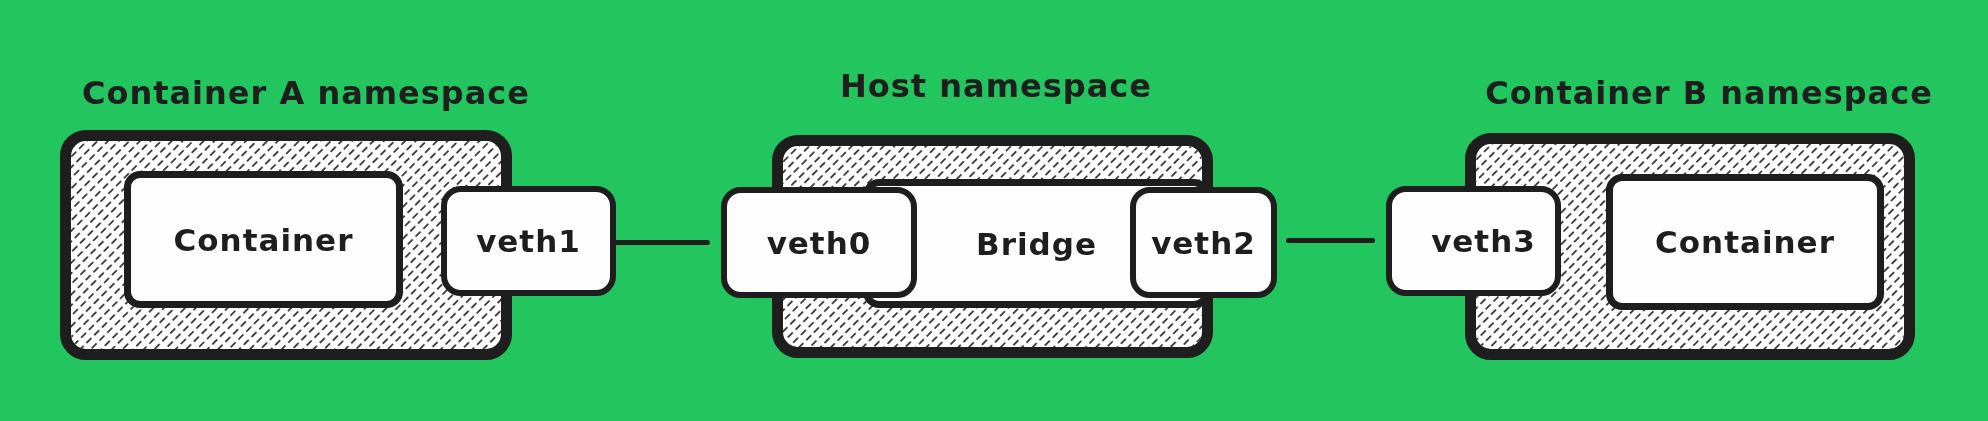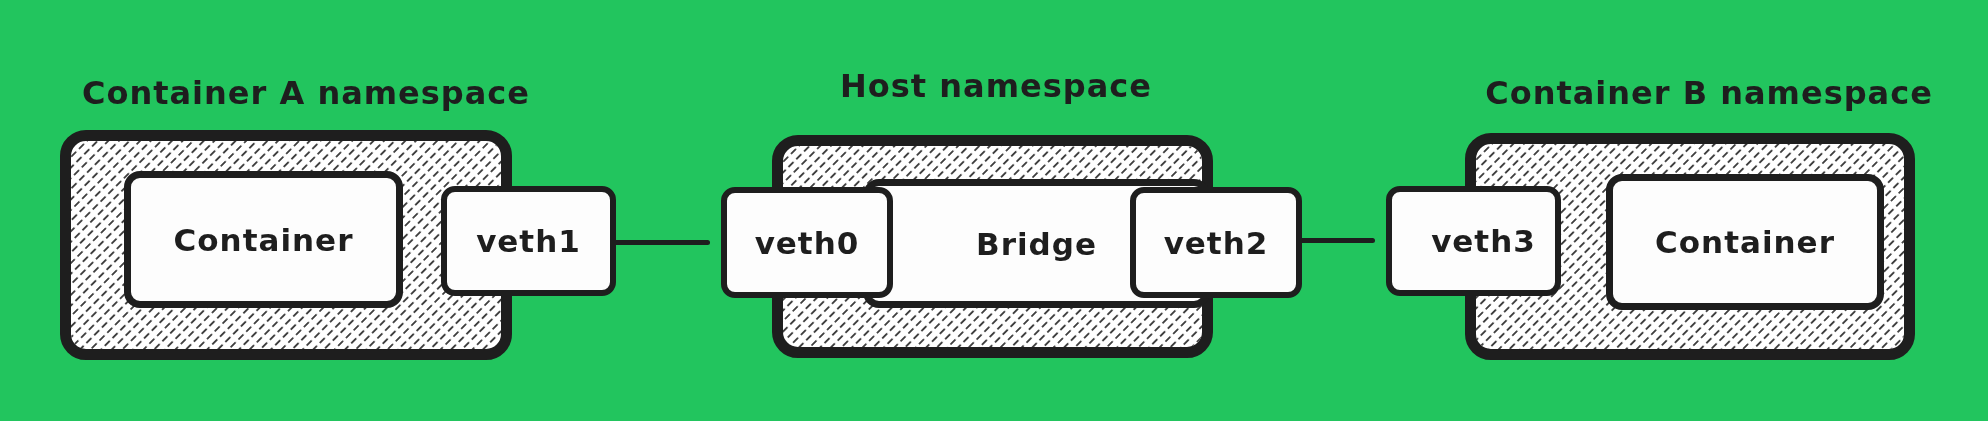--- a/index.html
+++ b/index.html
@@ -47,21 +47,21 @@
     border: 7px solid #1e1e1e;
     border-radius: 16px;
     display: flex;
     align-items: center;
     justify-content: center;
     z-index: 2;
     margin-left: 16px;
   }
   .veth-box {
     border-width: 6px;
-    border-radius: 14px;
+    border-radius: 20px;
     z-index: 4;
   }
   .box-label {
     font-size: 31px;
     font-weight: 700;
     letter-spacing: 1px;
     white-space: nowrap;
   }
   .conn {
     position: absolute;
@@ -77,22 +77,22 @@
 
   #ns-a    { left: 60px;   top: 130px; width: 452px; height: 230px; }
   #ns-host { left: 772px;  top: 135px; width: 441px; height: 223px; }
   #ns-b    { left: 1465px; top: 133px; width: 450px; height: 227px; }
 
   #cont-a  { left: 108px;  top: 171px; width: 279px; height: 137px; }
   #bridge  { left: 847px;  top: 179px; width: 347px; height: 129px; }
   #cont-b  { left: 1590px; top: 174px; width: 278px; height: 136px; }
 
   #veth1   { left: 425px;  top: 186px; width: 175px; height: 110px; }
-  #veth0   { left: 705px;  top: 187px; width: 172px; height: 111px; align-items: center; }
-  #veth2   { left: 1114px; top: 187px; width: 172px; height: 111px; }
+  #veth0   { left: 705px;  top: 187px; width: 196px; height: 111px; align-items: center; }
+  #veth2   { left: 1114px; top: 187px; width: 147px; height: 111px; }
   #veth3   { left: 1370px; top: 186px; width: 175px; height: 110px; padding-left: 20px; }
 
   #conn-1  { left: 596px;  top: 240px; width: 114px; }
   #conn-2  { left: 1286px; top: 238px; width: 89px; }
 </style>
 </head>
 <body>
 
 <div class="canvas">
 

